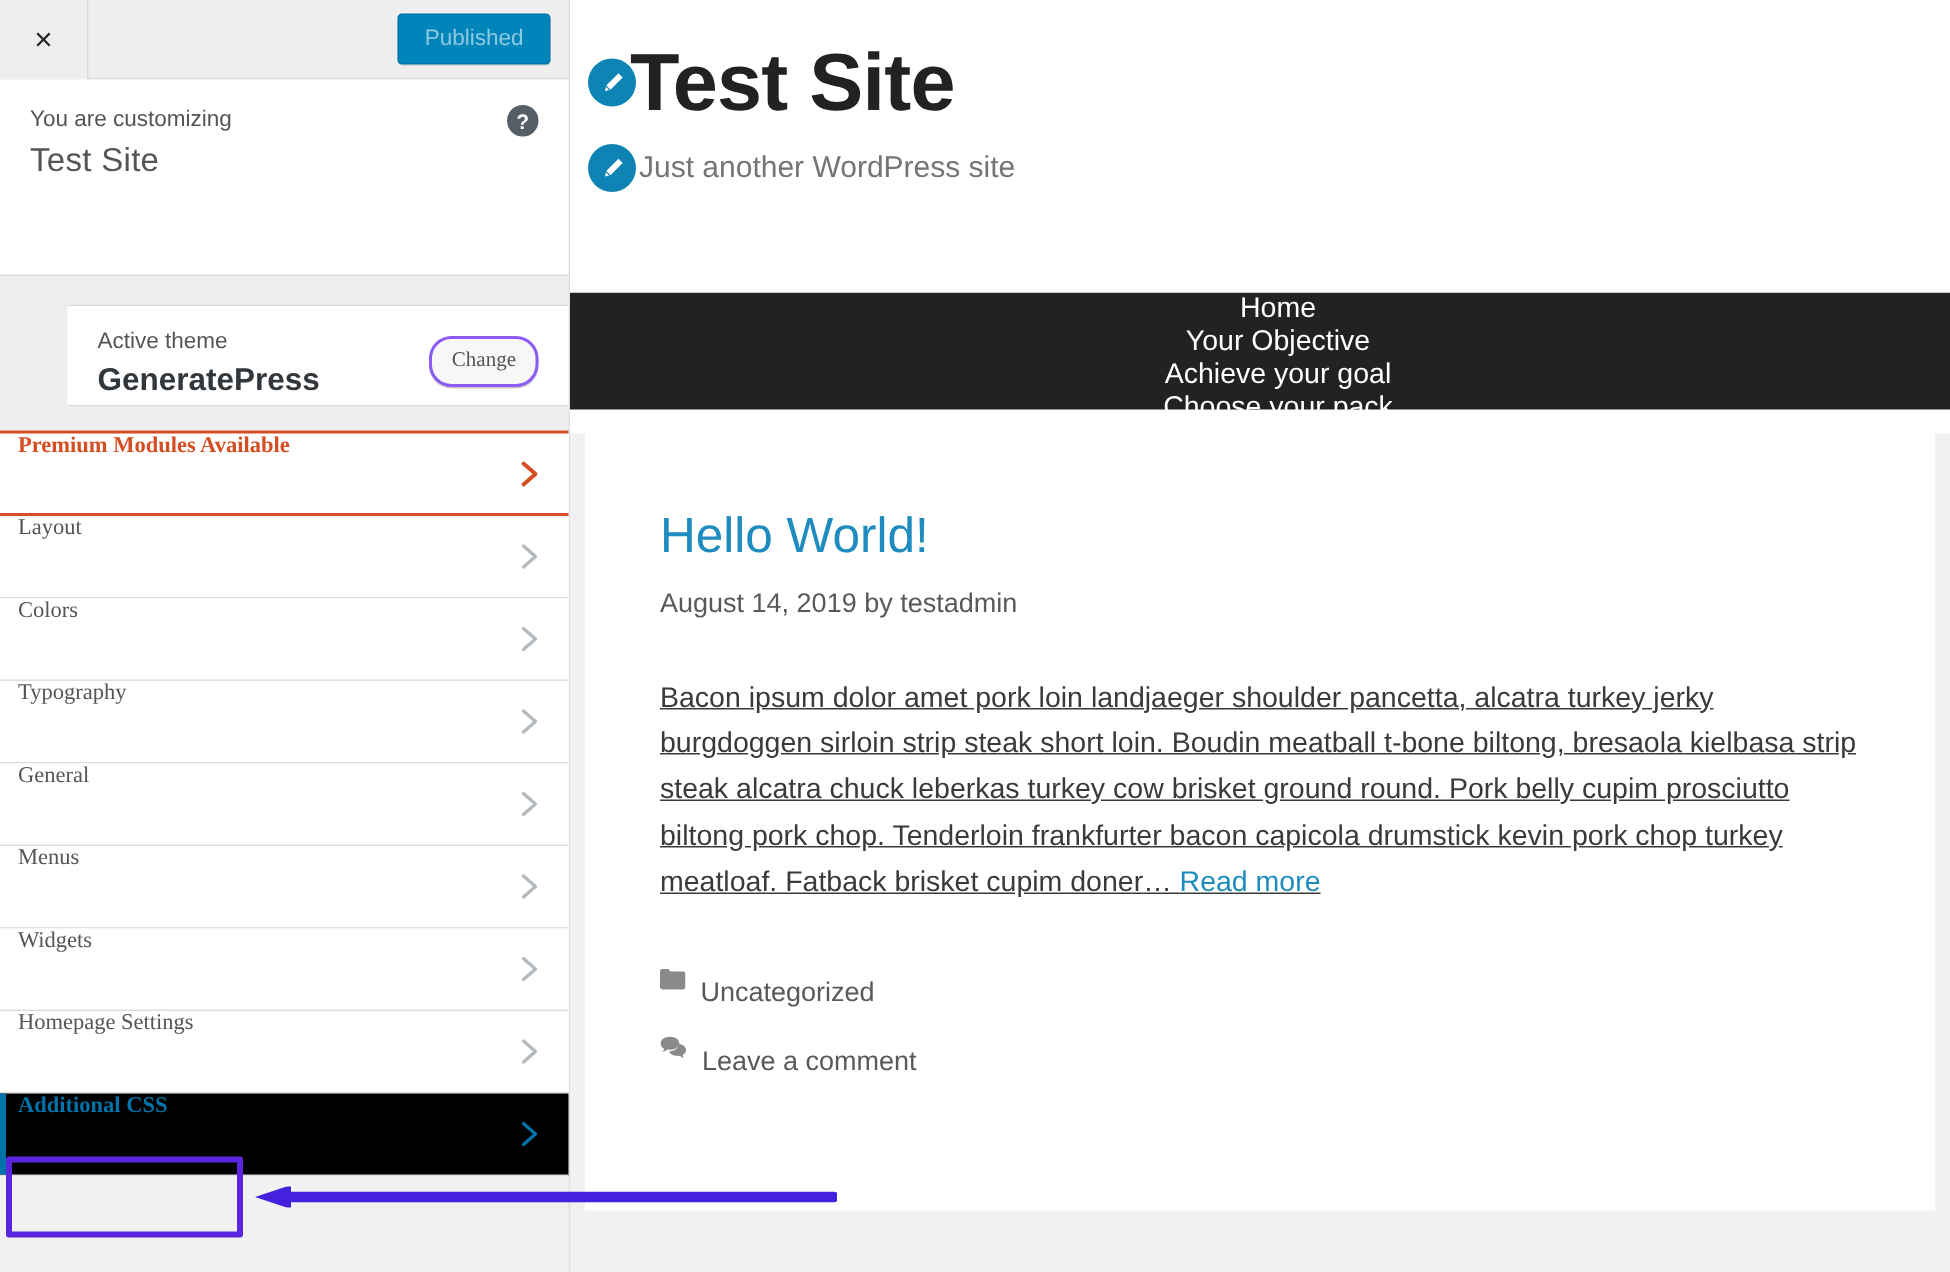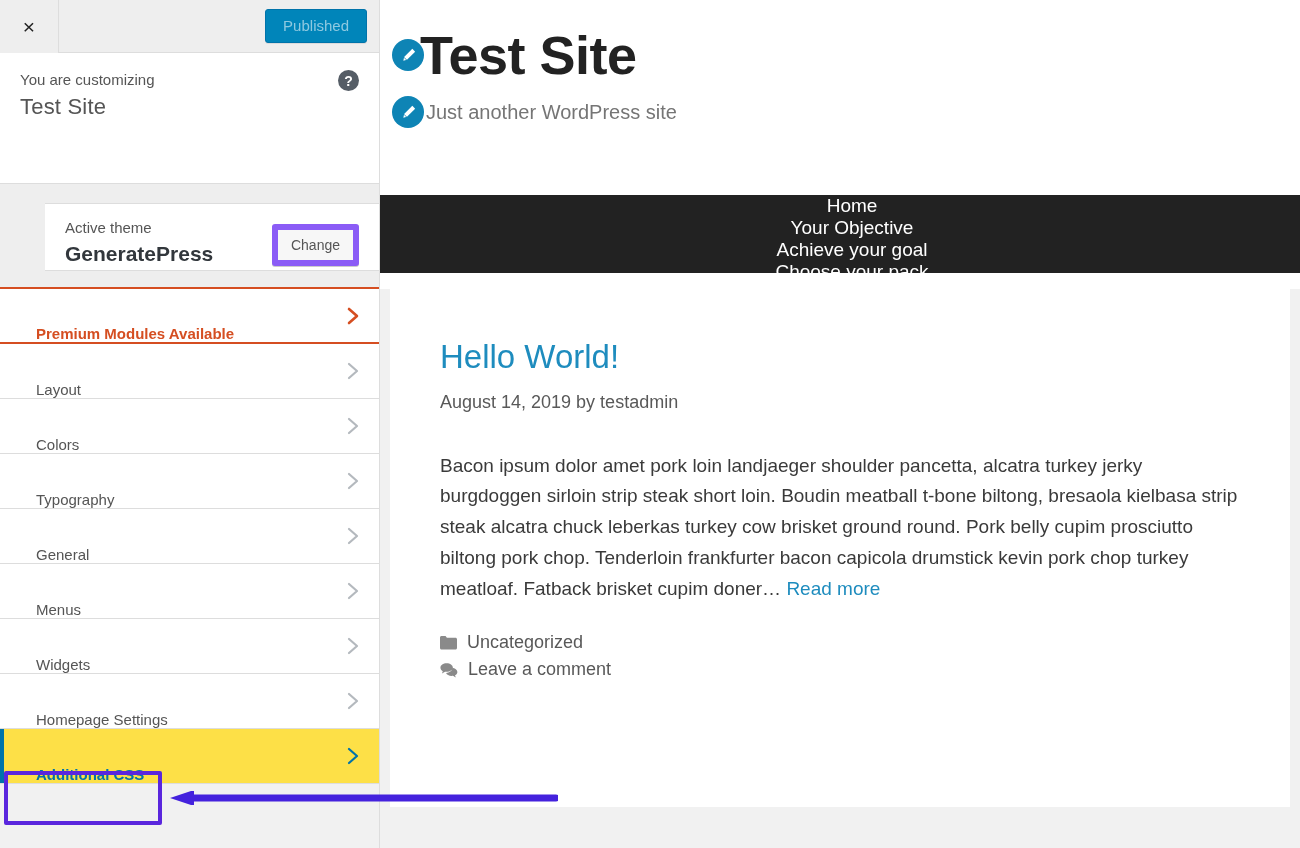--- a/index.html
+++ b/index.html
@@ -72,57 +72,59 @@
     border-top: 1px solid #dddddd;
     border-bottom: 1px solid #dddddd;
     height: 68px;
     padding: 13px 20px 0 20px;
     display: flex; align-items: flex-start; justify-content: space-between; margin-left: 45px;
   }
   .theme-label { font-size: 15px; color: #555555; line-height: 1.45; }
   .theme-name { font-size: 21px; color: #32373c; font-weight: bold; line-height: 1.45; }
   .change-btn {
     background: #f7f7f7;
-    border: 6px solid #8b5cf6;
-    border-radius: 3px;
+    border: 2px solid #8b5cf6;
+    border-radius: 15px;
     color: #555555;
     font-size: 14px;
     padding: 7px 13px;
     cursor: pointer;
     box-shadow: 0 1px 0 #cccccc;
     margin-top: 7px;
+    font-family: Liberation Serif, serif;
   }
 
   .gray-gap2 { height: 16px; background: #eeeeee; }
 
   .panel-list { background: #ffffff; }
   .panel-item {
     position: relative;
     height: 55px;
-    display: flex; align-items: flex-end;
-    padding: 0 36px;
+    display: flex; align-items: flex-start;
+    padding: 0 12px;
     border-bottom: 1px solid #dddddd;
     background: #ffffff;
     cursor: pointer;
+    font-family: Liberation Serif, serif;
   }
   .panel-item .label { font-size: 15px; color: #555555; }
   .panel-item .chev {
     position: absolute; right: 18px; top: 50%;
     transform: translateY(-50%);
     line-height: 0;
   }
   .panel-item.premium {
     border-top: 2px solid #d54e21;
     border-bottom: 2px solid #d54e21;
     height: 57px;
   }
   .panel-item.premium .label { color: #d54e21; font-weight: bold; }
 
   .panel-item.highlighted {
-    background: #fde047;
+    background: #000000;
     border-bottom: 1px solid #dddddd;
   }
   .panel-item.highlighted .label { color: #0073aa; font-weight: bold; }
   .panel-item.highlighted::before {
     content: "";
     position: absolute; left: 0; top: 0; bottom: 0;
     width: 4px; background: #0073aa;
   }
 
   .sidebar-tail { background: #f1f1f1; height: 100%; }
@@ -199,30 +201,31 @@
     height: 518px;
   }
   .entry-title {
     font-size: 33px; color: #1e8cbe; font-weight: normal;
     line-height: 1.2; margin-bottom: 15px;
   }
   .entry-meta { font-size: 18px; color: #595959; margin-bottom: 38px; }
   .entry-content p {
     font-size: 19px; color: #3a3a3a; line-height: 1.62;
     margin-bottom: 20px;
+    text-decoration: underline;
   }
   .read-more { color: #1e8cbe; text-decoration: none; cursor: pointer; }
   .entry-footer { margin-top: 28px; }
   .meta-row {
     display: flex; align-items: center;
     font-size: 18px; color: #595959;
     margin-bottom: 6px;
   }
   .meta-row .mi { margin-right: 10px; line-height: 0; }
-  .meta-row .mtext { cursor: pointer; }
+  .meta-row .mtext { cursor: pointer; margin-top: 19px; }
 </style>
 </head>
 <body>
 
 <div id="app">
 
   <div id="sidebar">
 
     <div class="cust-header">
       <div class="close-btn">

